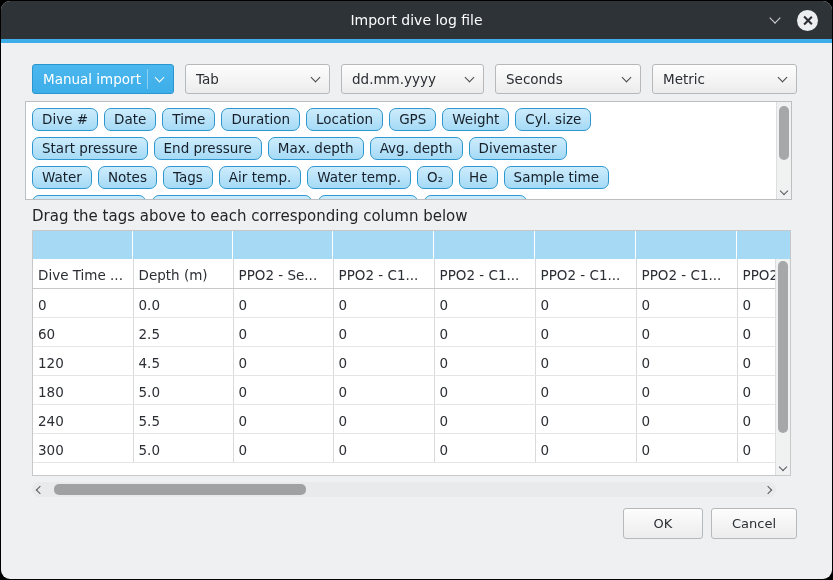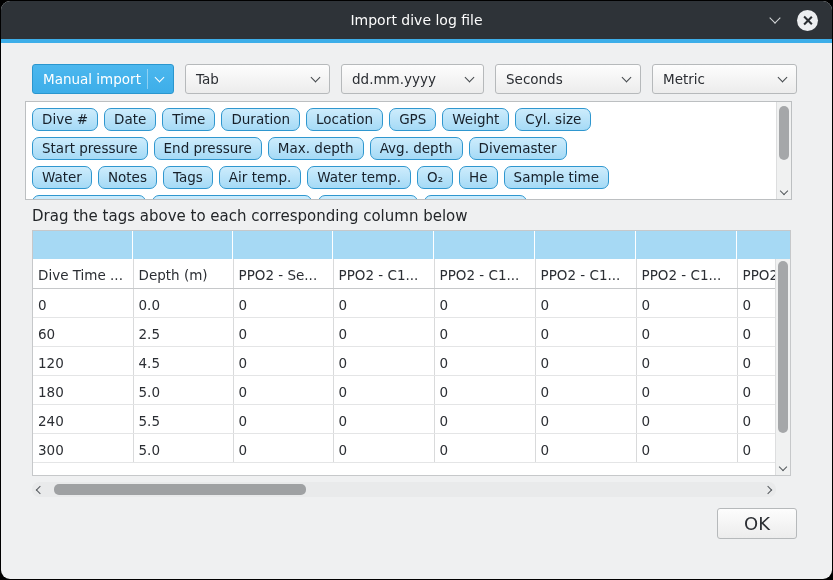--- a/index.html
+++ b/index.html
@@ -83,21 +83,21 @@
   .h-arrow{position:absolute;top:0;bottom:0;width:14px;display:flex;
     align-items:center;justify-content:center;}
   .h-left{left:0;} .h-right{right:0;}
   .mini-chev-left{display:inline-block;width:6px;height:6px;border-right:1.4px solid #54585c;
     border-bottom:1.4px solid #54585c;transform:rotate(135deg);margin-left:2px;}
   .mini-chev-right{display:inline-block;width:6px;height:6px;border-right:1.4px solid #54585c;
     border-bottom:1.4px solid #54585c;transform:rotate(-45deg);margin-right:2px;}
 
   
   .footer{position:absolute;right:35px;top:465px;height:31px;display:flex;gap:8px;}
-  .btn{height:31px;min-width:80px;padding:0 20px;font-size:18px;color:#2b2e33;
+  .btn{height:31px;min-width:80px;padding:0 20px;font-size:13px;color:#2b2e33;
     border:1px solid #b6b9bb;border-radius:3px;background:linear-gradient(#fdfdfd,#ececec);
     cursor:pointer;font-family:inherit;}
 </style>
 </head>
 <body>
 
 <div class="window">
 
   <div class="titlebar">
     <div class="title">Import dive log file</div>
@@ -292,16 +292,17 @@
         <span class="mini-chev-left"></span>
       </div>
       <div class="hthumb" style="left:22px;width:252px;"></div>
       <div class="h-arrow h-right">
         <span class="mini-chev-right"></span>
       </div>
     </div>
 
     <div class="footer">
       <button class="btn">OK</button>
+      <button class="btn">Cancel</button>
     </div>
 
   </div>
 </div>
 
 </body></html>

